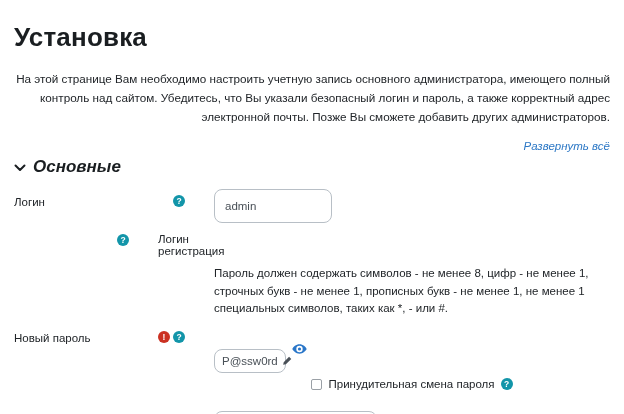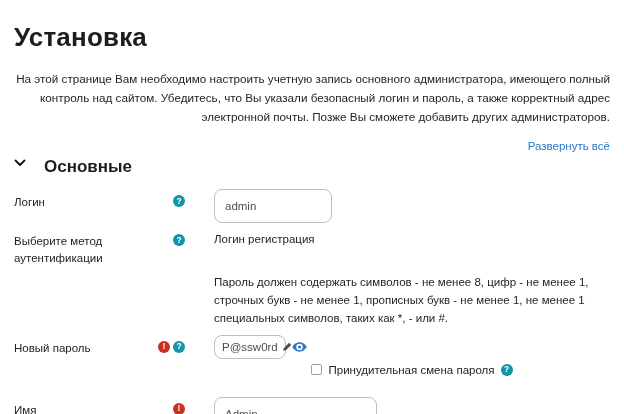--- a/index.html
+++ b/index.html
@@ -24,28 +24,29 @@
     line-height: 1.62;
     color: #212529;
     max-width: 600px;
     text-align: right;
   }
   .expand-row {
     margin-top: 13px;
     text-align: right;
     font-size: 11.5px;
   }
-  .expand-link { color: #2b77c5; text-decoration: none; cursor: pointer; }
+  .expand-link { color: #2b77c5; text-decoration: none; cursor: pointer; font-style: italic; }
 
   .section-header {
     margin-top: 5px;
     display: flex;
-    align-items: flex-start;
-    gap: 18px;
+    align-items: center;
+    gap: 7px;
     cursor: pointer;
+    font-style: italic;
   }
   .section-header .chev { display: inline-flex; margin-top: 2px; }
   .section-title { font-size: 17px; font-weight: bold; color: #1a1e21; }
 
   .form { margin-top: 12px; }
   .form-row {
     display: grid;
     grid-template-columns: 124px 36px 1fr;
     align-items: flex-start;
     margin-bottom: 5px;
@@ -110,20 +111,21 @@
   .pwd-box {
     height: 24px;
     width: 72px;
     border: 1px solid #b8bfc6;
     border-radius: 8px;
     padding: 0 7px;
     display: inline-flex;
     align-items: center;
     gap: 4px;
     background: #fff;
+    margin-top: 24px;
   }
   .pwd-text { font-size: 11.5px; color: #495057; white-space: nowrap; }
   .eye-btn { display: inline-flex; align-items: center; cursor: pointer; background: none; border: none; padding: 0; }
 
   .check-row { margin: 4px 0 9px; }
   .check-inner { display: flex; align-items: center; gap: 6px; justify-content: center; }
   .checkbox {
     width: 11px; height: 11px;
     border: 1px solid #9aa0a6;
     border-radius: 2px;
@@ -162,21 +164,20 @@
       <div class="lbl">Логин</div>
       <div class="icons">
         <span class="badge-ic help">?</span>
       </div>
       <div class="ctrl">
         <input class="tbox w-login" type="text" value="admin" style="">
       </div>
     </div>
 
     <div class="form-row">
-      <div class="lbl">Выберите метод аутентификации</div>
       <div class="icons">
         <span class="badge-ic help">?</span>
       </div>
       <div class="static-val">Логин регистрация</div>
     </div>
 
     <div class="form-row hint-row">
       <div></div>
         <div></div>
       <div class="hint">Пароль должен содержать символов - не менее 8, цифр - не менее 1, строчных букв - не менее 1, прописных букв - не менее 1, не менее 1 специальных символов, таких как *, - или #.</div>

